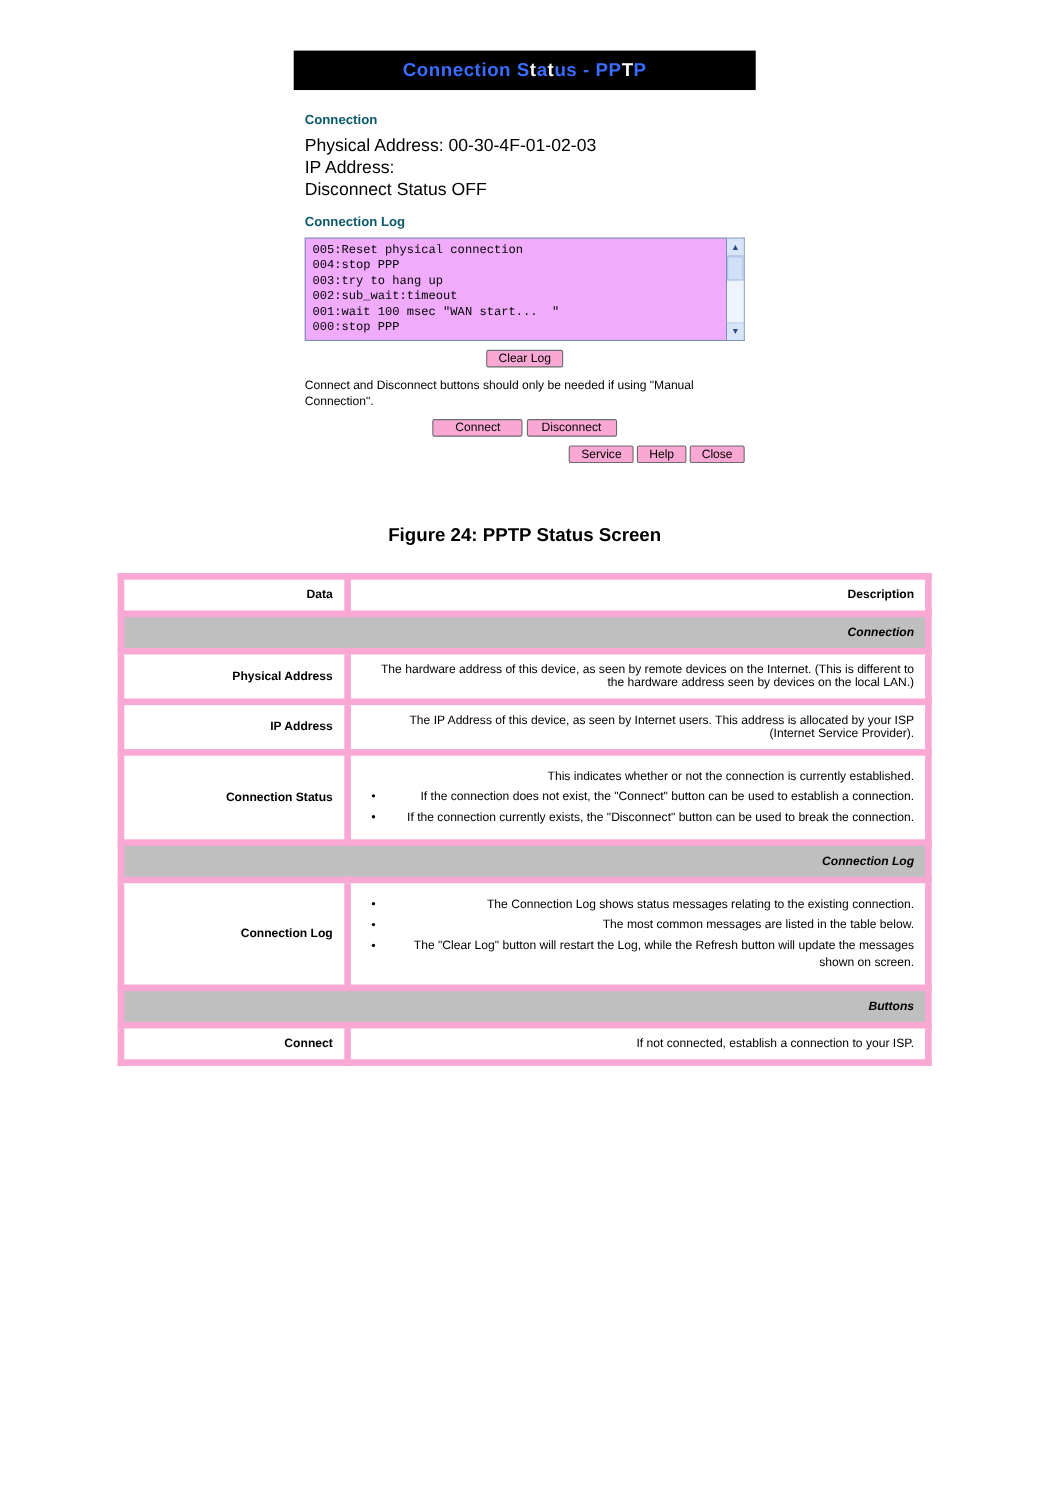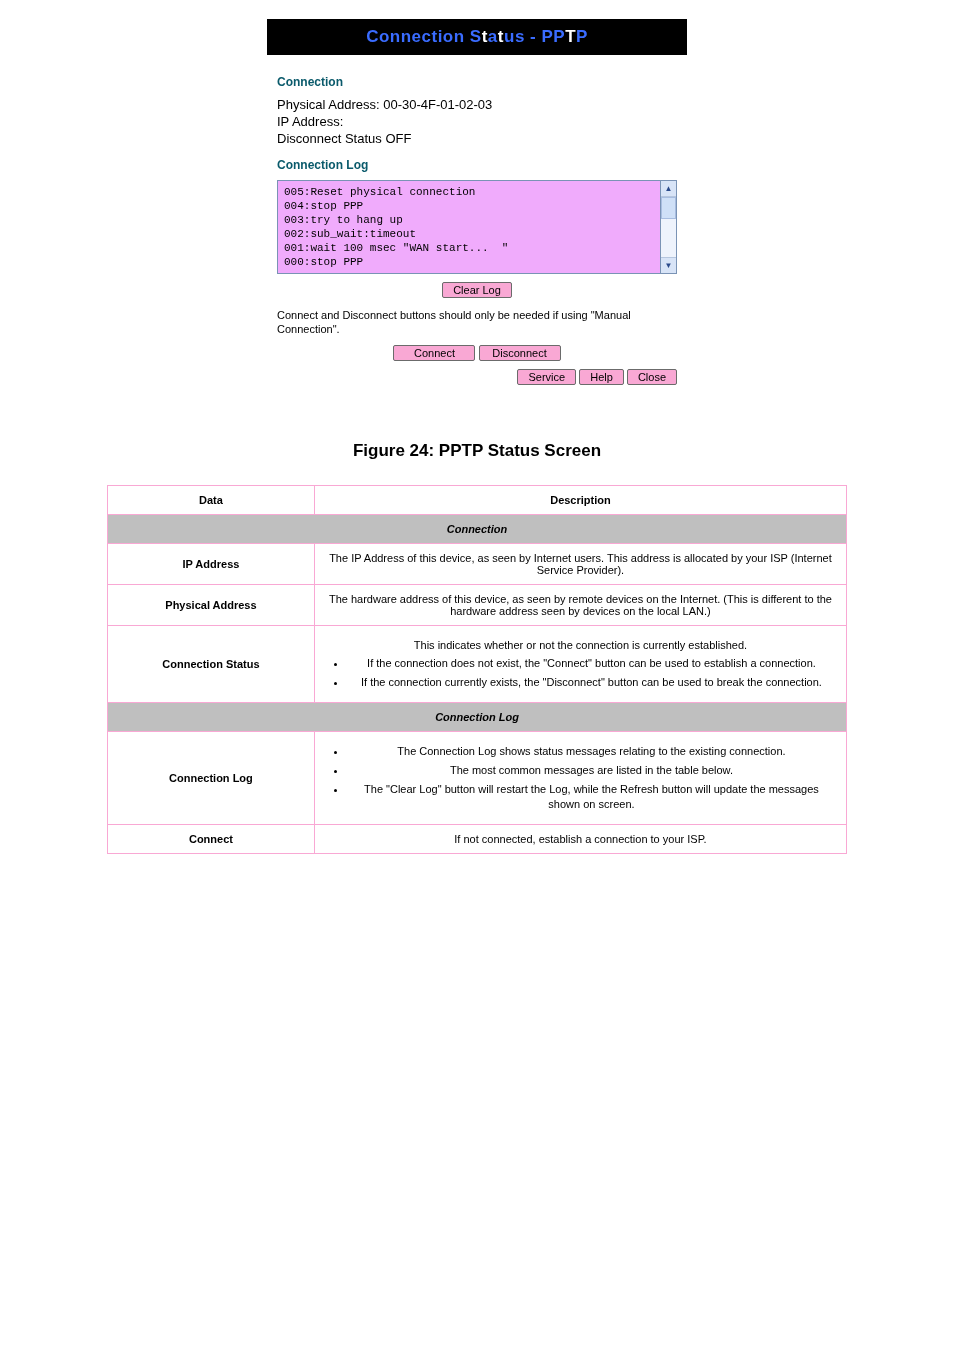--- a/index.html
+++ b/index.html
@@ -5,21 +5,21 @@
   html, body {
     margin: 0;
     padding: 0;
     background: #ffffff;
     font-family: Arial, Helvetica, sans-serif;
     color: #000;
   }
   .page {
     width: 954px;
     margin: 0 auto;
-    padding: 19px 0 60px 0;
+    padding: 46px 0 60px 0;
     box-sizing: border-box;
   }
 
   
   .shot {
     width: 420px;
     margin: 0 auto 40px auto;
     font-size: 11px;
   }
   .shot-banner {
@@ -36,21 +36,21 @@
     background: #ffffff;
     padding: 14px 10px 8px 10px;
   }
   .shot-section-title {
     font-weight: bold;
     color: #0a5a6b;
     font-size: 12px;
     margin: 6px 0 8px 0;
   }
   .shot-kv {
-    font-size: 13px;
+    font-size: 16px;
     color: #000;
     margin: 2px 0;
   }
   .log-wrap {
     margin-top: 6px;
     display: flex;
   }
   .log-box {
     flex: 1;
     border: 1px solid #7a93b5;
@@ -119,24 +119,24 @@
   }
 
   
   .datatable {
     width: 740px;
     margin: 0 auto;
     border-collapse: collapse;
     font-size: 11px;
   }
   .datatable td, .datatable th {
-    border: 1px solid #f9a8d4;
+    border: 6px solid #f9a8d4;
     padding: 8px 10px;
     vertical-align: middle;
-    text-align: center;
+    text-align: right;
   }
   .datatable thead th {
     font-weight: bold;
     background: #ffffff;
   }
   .datatable td.col-label {
     font-weight: bold;
     vertical-align: middle;
   }
   .group-row td {
@@ -211,26 +211,26 @@
         <th style="width:28%;">Data</th>
         <th>Description</th>
       </tr>
     </thead>
     <tbody>
       <tr class="group-row">
         <td colspan="2">Connection</td>
       </tr>
 
       <tr>
+        <td class="col-label">Physical Address</td>
+        <td>The hardware address of this device, as seen by remote devices on the Internet. (This is different to the hardware address seen by devices on the local LAN.)</td>
+      </tr>
+      <tr>
         <td class="col-label">IP Address</td>
         <td>The IP Address of this device, as seen by Internet users. This address is allocated by your ISP (Internet Service Provider).</td>
-      </tr>
-      <tr>
-        <td class="col-label">Physical Address</td>
-        <td>The hardware address of this device, as seen by remote devices on the Internet. (This is different to the hardware address seen by devices on the local LAN.)</td>
       </tr>
 
       <tr>
         <td class="col-label">Connection Status</td>
         <td>
           <p>This indicates whether or not the connection is currently established.</p>
           <ul>
             <li>If the connection does not exist, the "Connect" button can be used to establish a connection.</li>
             <li>If the connection currently exists, the "Disconnect" button can be used to break the connection.</li>
           </ul>
@@ -245,20 +245,23 @@
         <td class="col-label">Connection Log</td>
         <td>
           <ul>
             <li>The Connection Log shows status messages relating to the existing connection.</li>
             <li>The most common messages are listed in the table below.</li>
             <li>The "Clear Log" button will restart the Log, while the Refresh button will update the messages shown on screen.</li>
           </ul>
         </td>
       </tr>
 
+      <tr class="group-row">
+        <td colspan="2">Buttons</td>
+      </tr>
 
       <tr>
         <td class="col-label">Connect</td>
         <td>If not connected, establish a connection to your ISP.</td>
       </tr>
     </tbody>
   </table>
 
 </div>
 

